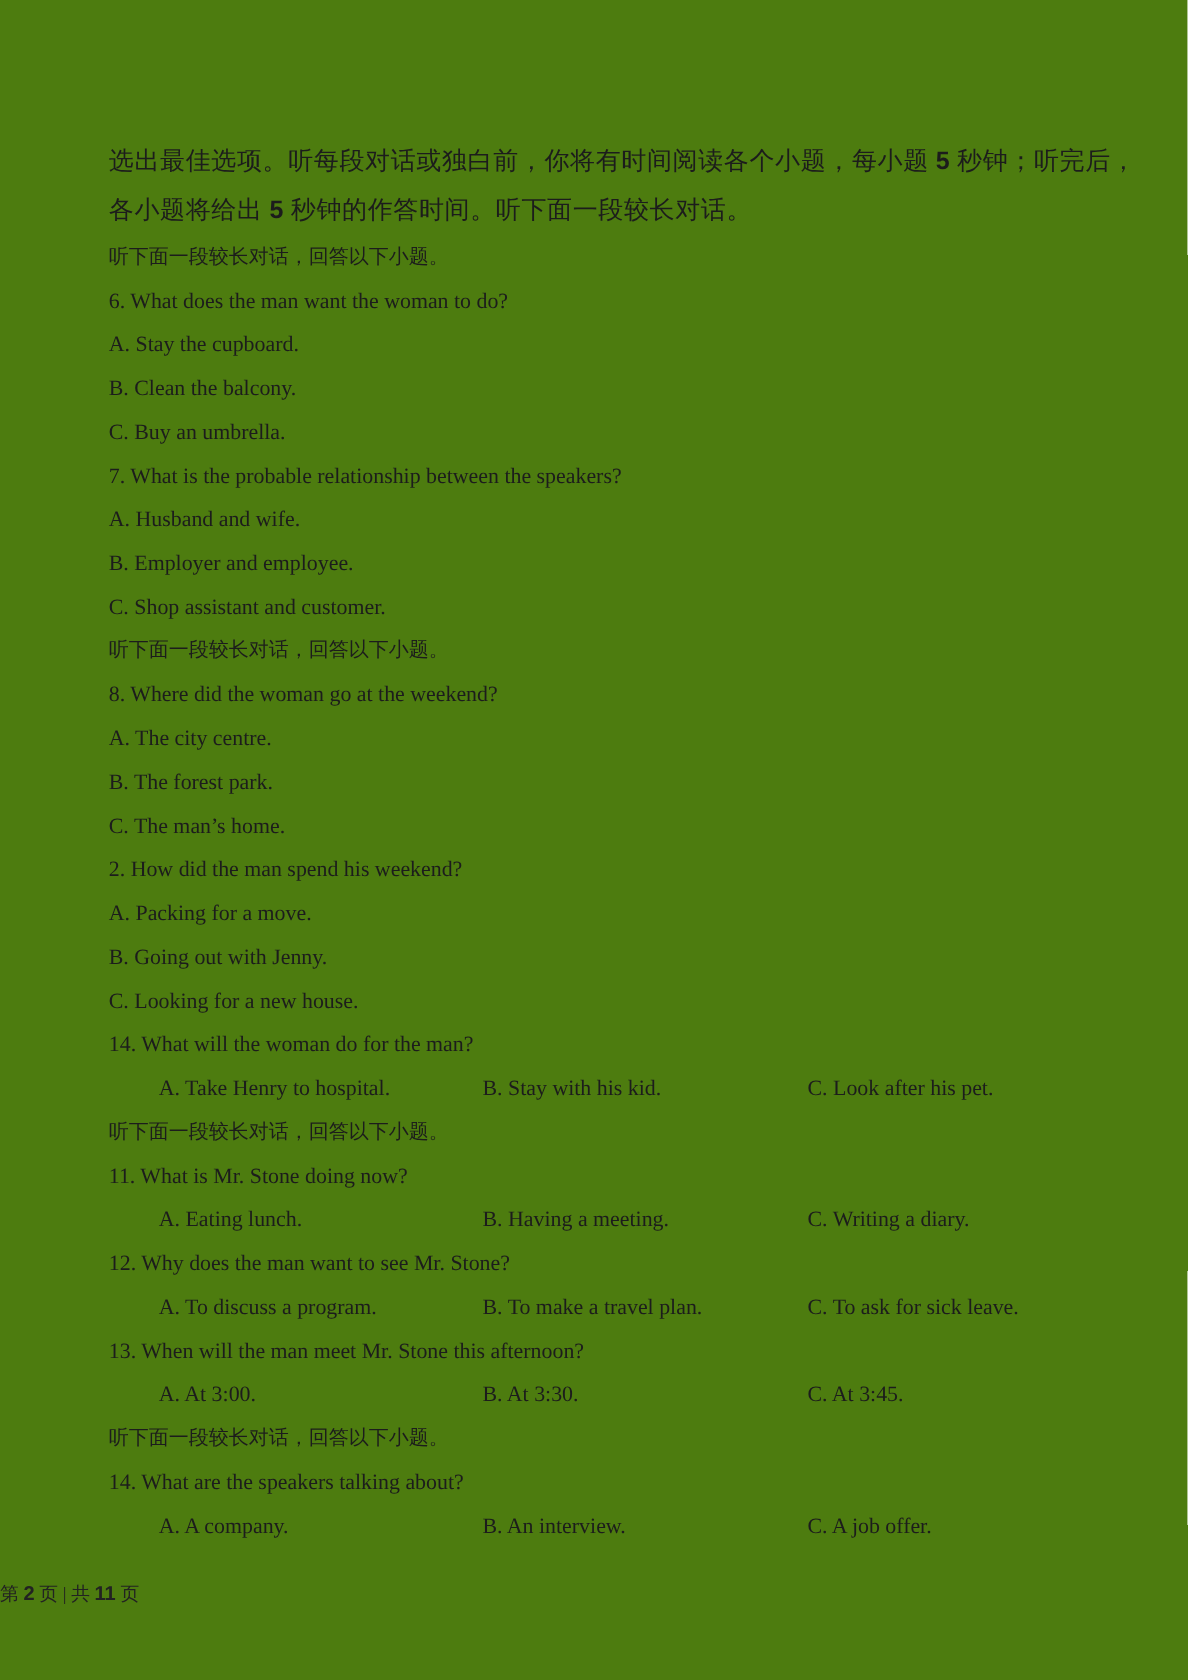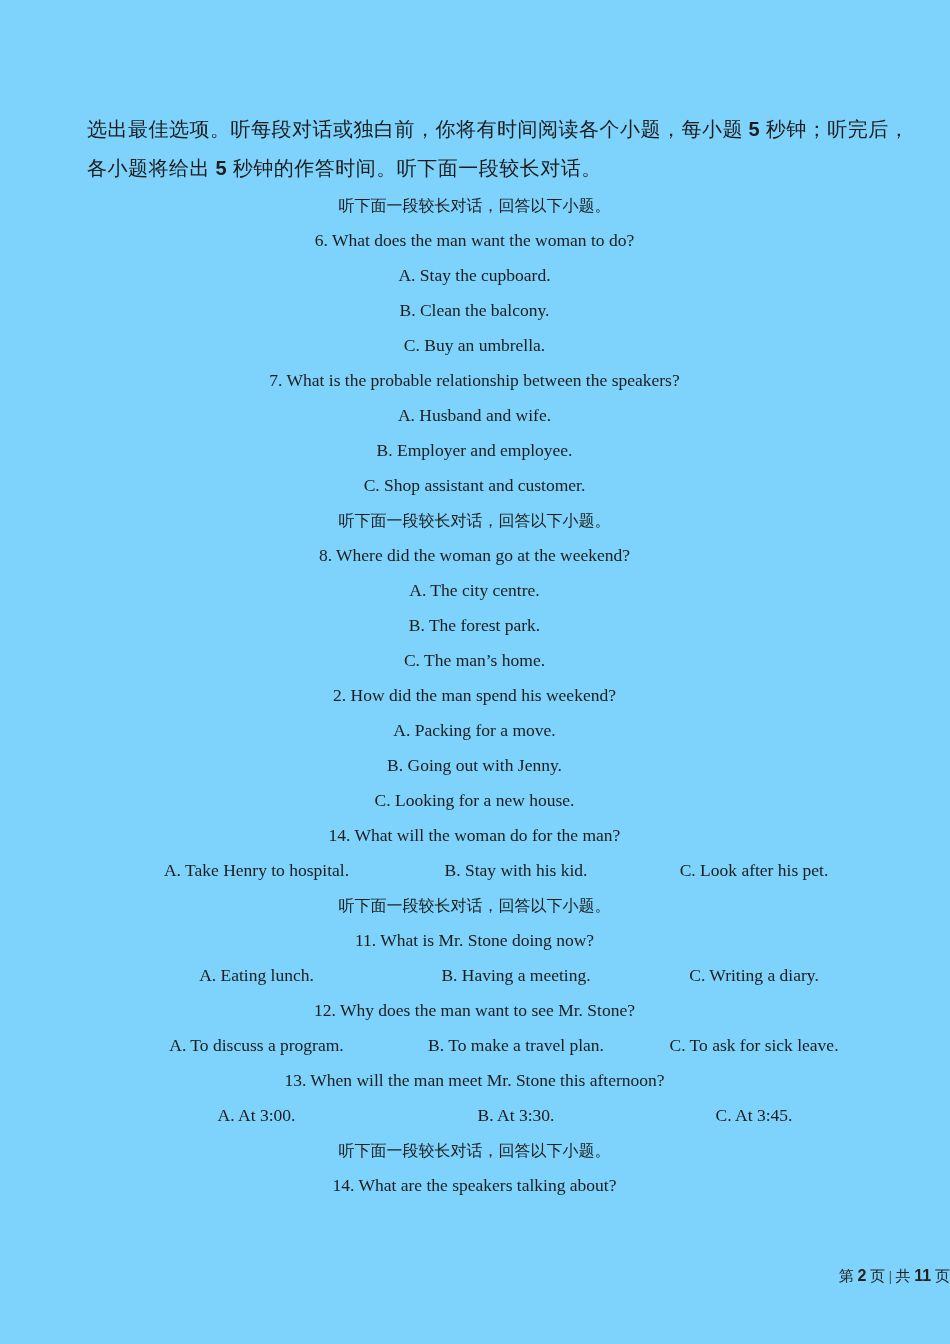--- a/index.html
+++ b/index.html
@@ -1,20 +1,20 @@
 <!DOCTYPE html>
 <html><head>
 <meta charset="utf-8">
 <style>
   html, body { margin: 0; padding: 0; background: #ffffff; }
   .page {
     position: relative;
     width: 950px;
     height: 1344px;
-    background: #7dd3fc;
+    background: #4d7c0f;
     color: #1c1c1c;
     font-family: "Liberation Serif", "DejaVu Serif", serif;
     box-sizing: border-box;
     padding: 110px 88px 0 87px;
     overflow: hidden;
   }
   .intro {
     font-size: 20px;
     line-height: 39px;
     height: 39px;
@@ -23,35 +23,34 @@
   }
   .intro b.num, .footer b {
     font-family: "Liberation Sans", "DejaVu Sans", sans-serif;
     font-weight: 700;
   }
   .line {
     font-size: 17.5px;
     line-height: 35px;
     height: 35px;
     white-space: nowrap;
-    text-align: center;
   }
   .note {
     font-size: 16px;
   }
   .optrow { display: flex; margin-left: 40px; }
   .optrow .c1 { width: 259px; flex: 0 0 259px; }
   .optrow .c2 { width: 260px; flex: 0 0 260px; }
   .optrow .c3 { flex: 1; }
   .footer {
     position: absolute;
     left: 0;
     top: 1262px;
     width: 950px;
-    text-align: right;
+    text-align: left;
     font-size: 15px;
     line-height: 28px;
     color: #222222;
   }
   .footer b { font-size: 16px; }
 </style>
 </head>
 <body>
 
 <div class="page">
@@ -110,16 +109,21 @@
   <div class="line">13. When will the man meet Mr. Stone this afternoon?</div>
   <div class="line optrow">
     <span class="c1">A. At 3:00.</span>
     <span class="c2">B. At 3:30.</span>
     <span class="c3">C. At 3:45.</span>
   </div>
 
   <div class="line note">听下面一段较长对话，回答以下小题。</div>
 
   <div class="line">14. What are the speakers talking about?</div>
+  <div class="line optrow">
+    <span class="c1">A. A company.</span>
+    <span class="c2">B. An interview.</span>
+    <span class="c3">C. A job offer.</span>
+  </div>
 
   <div class="footer"><span>第 </span><b>2</b><span> 页 | 共 </span><b>11</b><span> 页</span></div>
 
 </div>
 
 </body></html>

